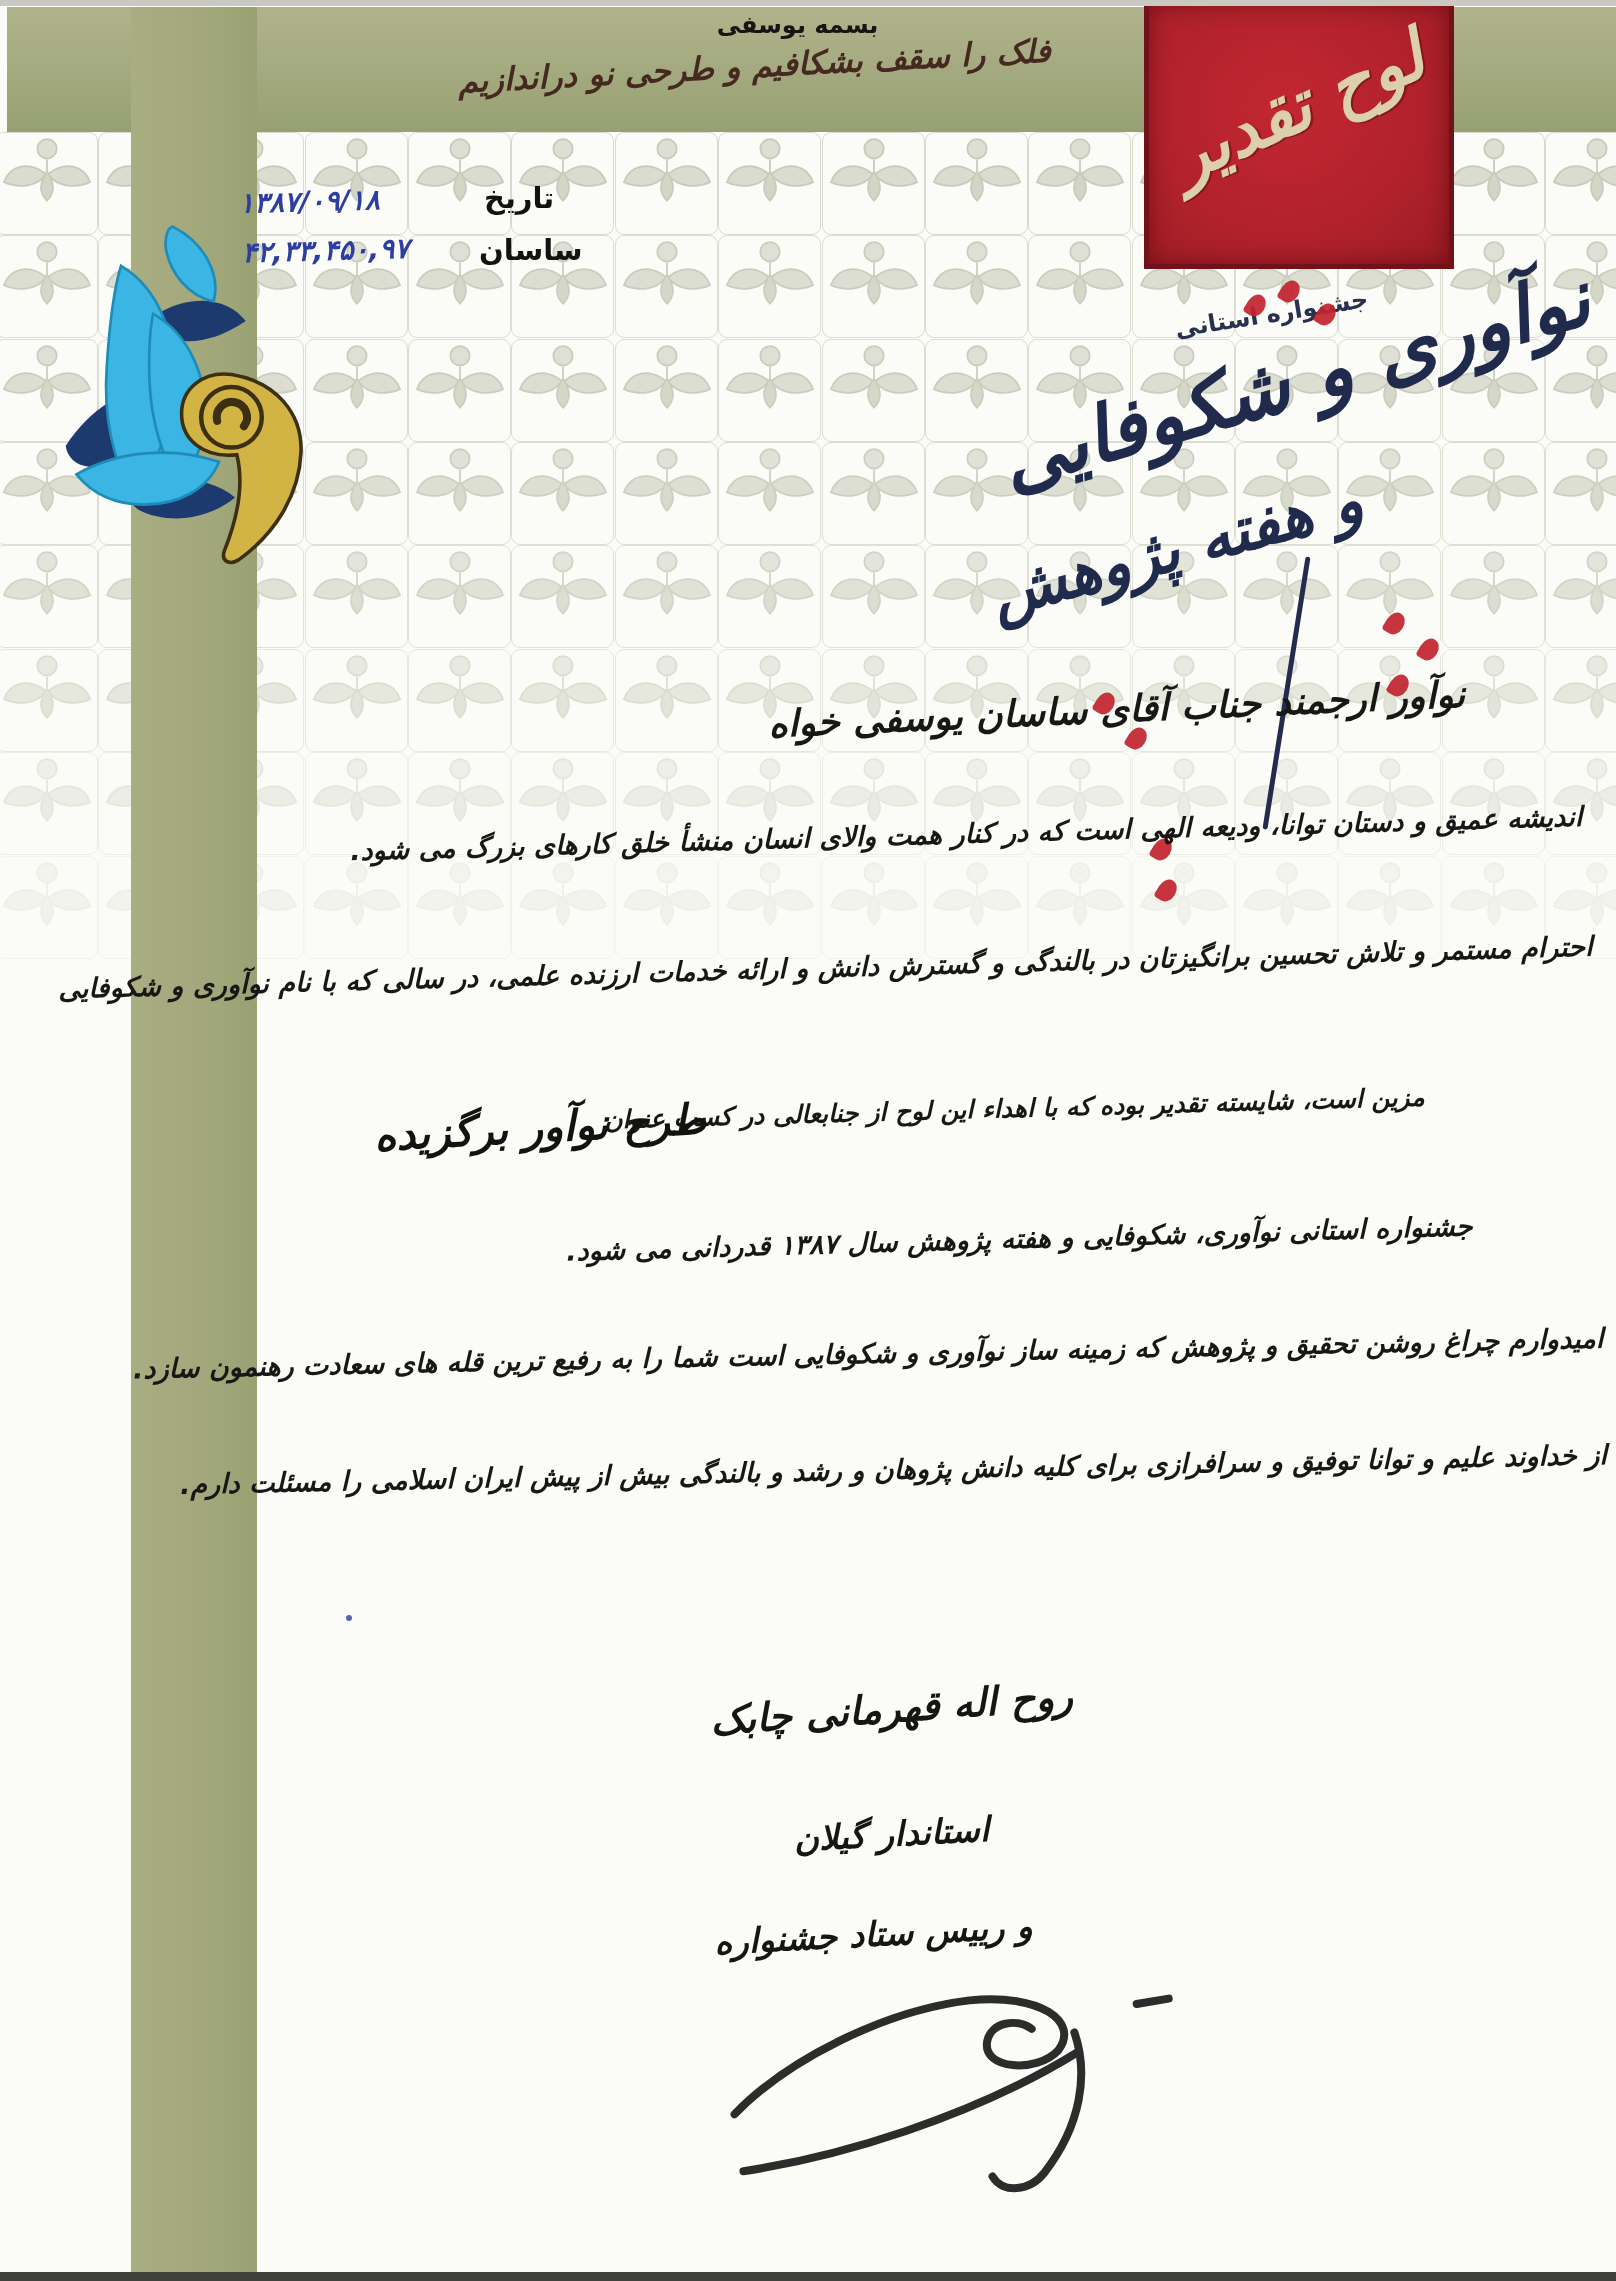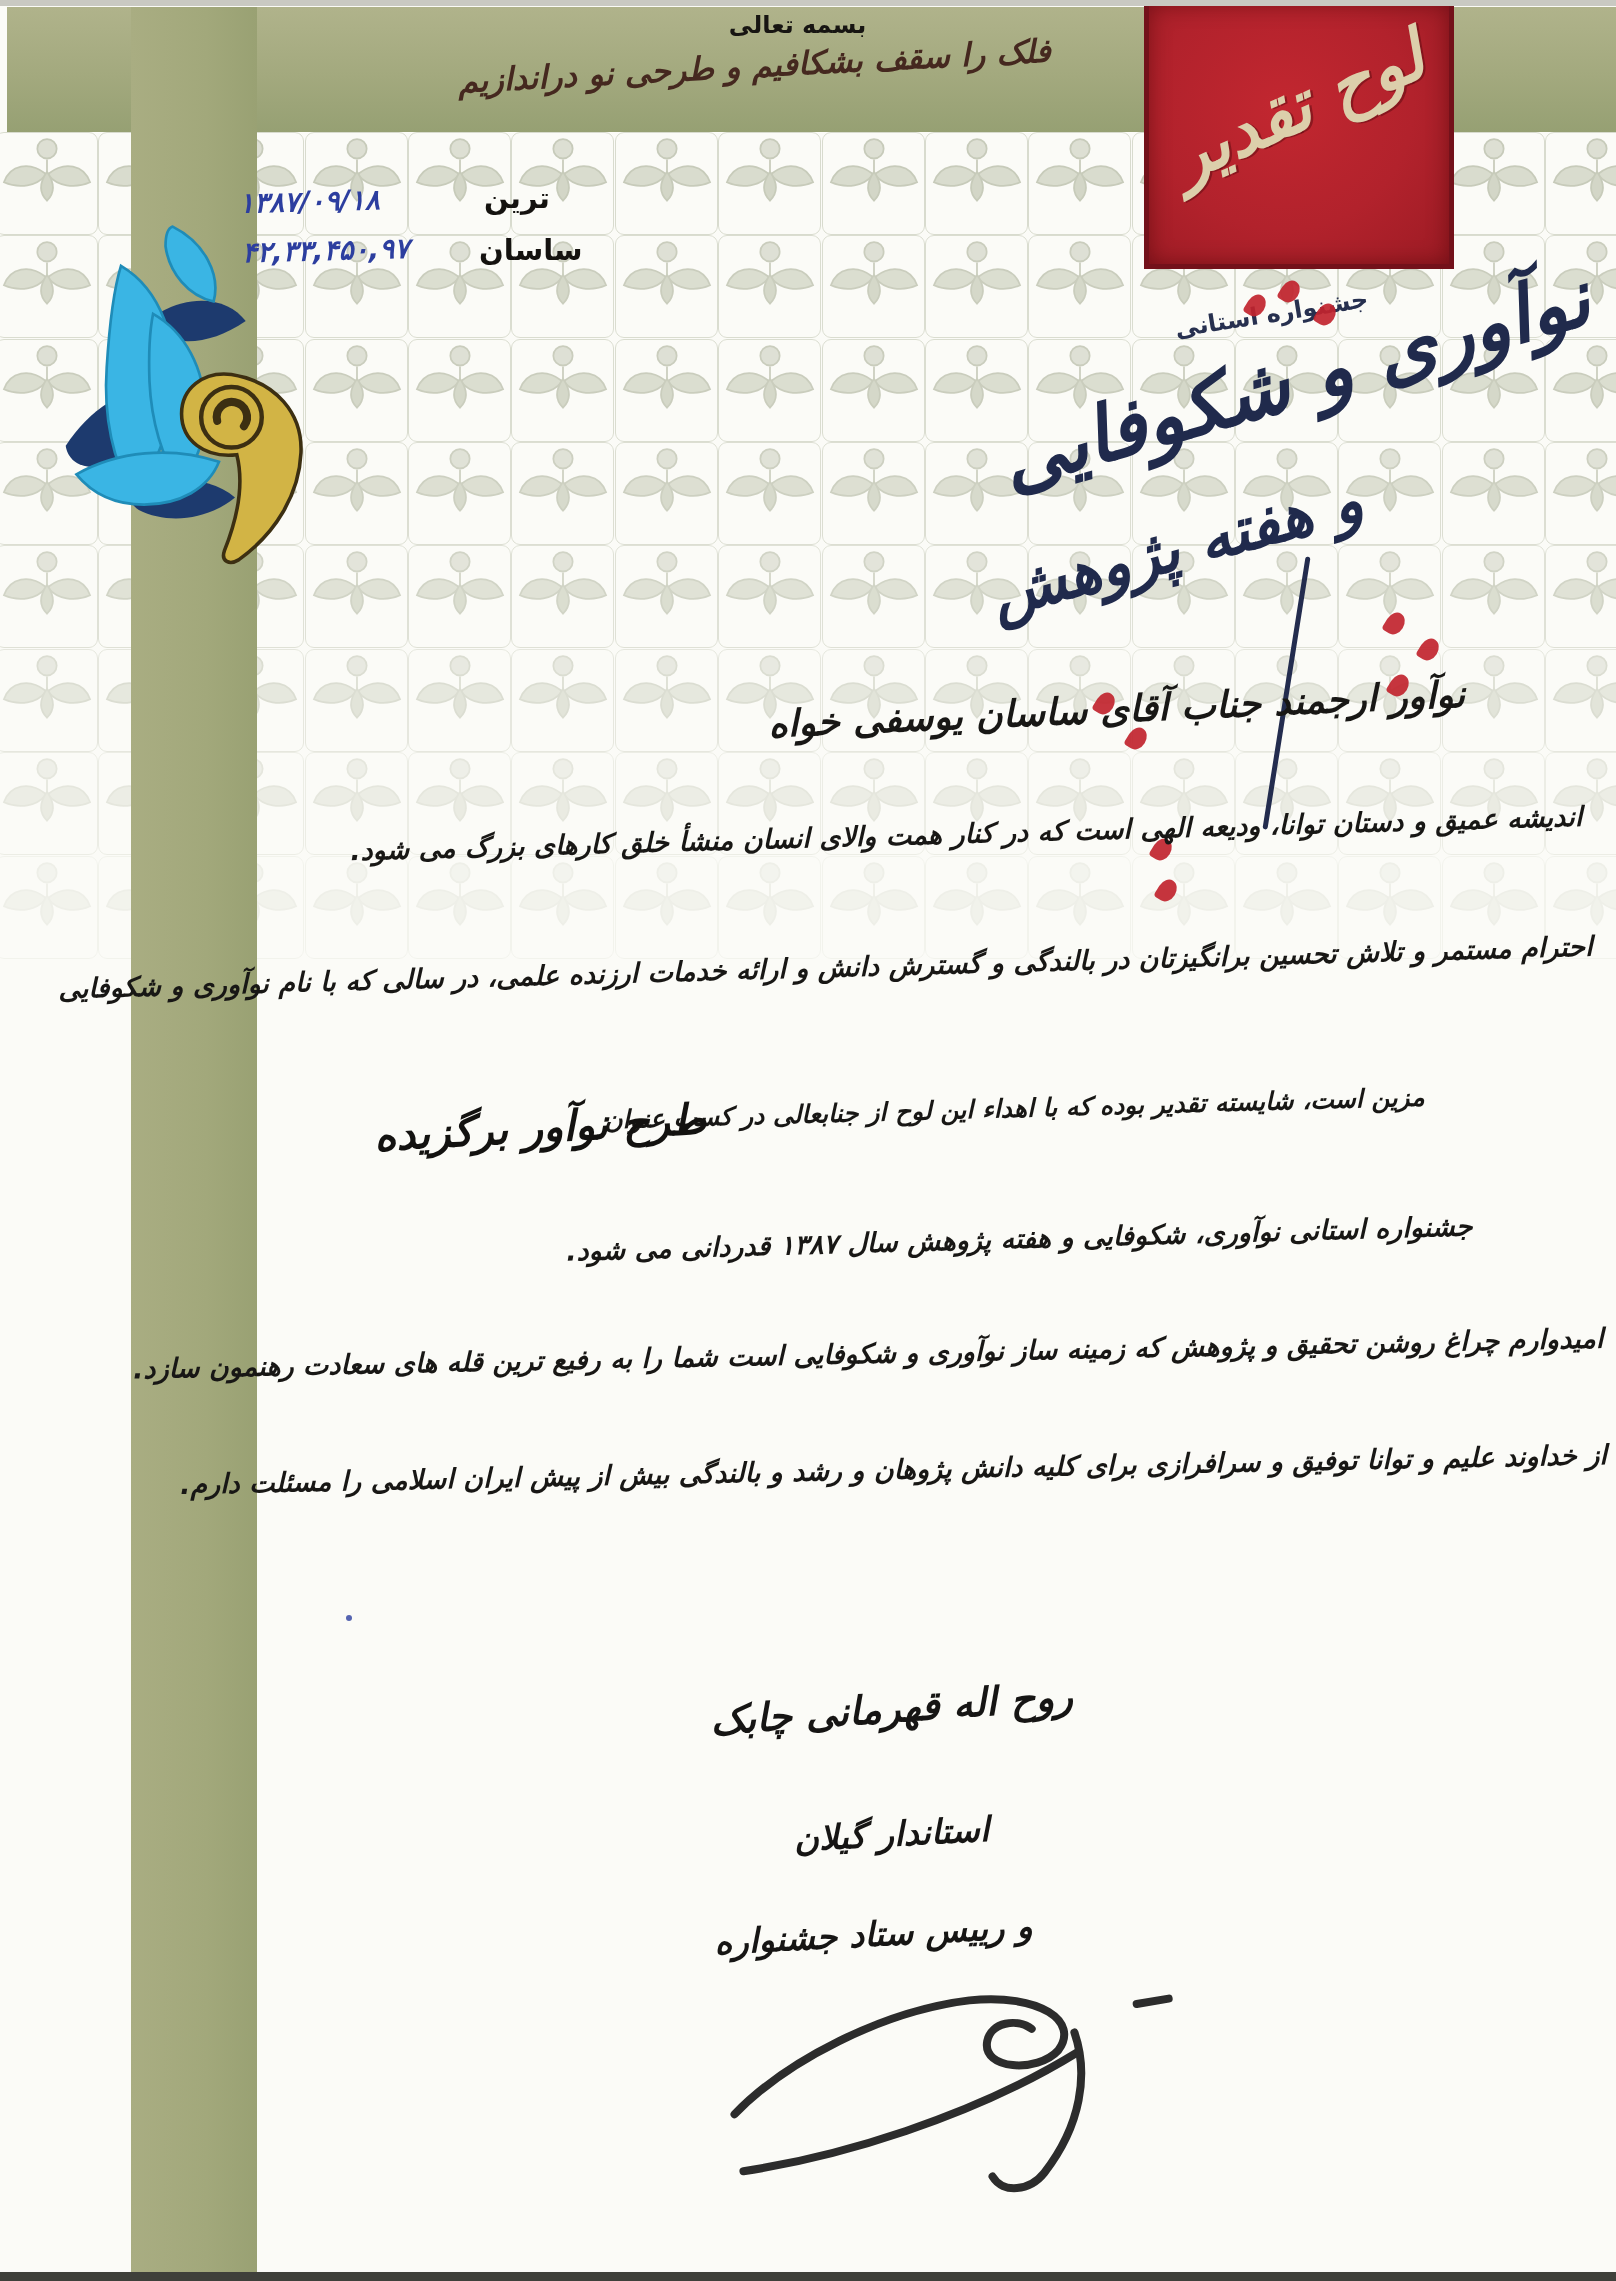--- a/index.html
+++ b/index.html
@@ -521,28 +521,28 @@
           <use href="#motif"></use>
         </svg></div>
       <div class="tile" style="left: 1545px; top: 724px; opacity: 0.22;"><svg viewBox="0 0 116 116" width="102" height="102">
           <use href="#motif"></use>
         </svg></div>
     </div>
 
   <div id="top-band" class="abs"></div>
   <div id="left-band" class="abs"></div>
 
-  <div id="bismillah" class="abs">بسمه تعالی</div>
+  <div id="bismillah" class="abs">بسمه یوسفی</div>
   <div id="slogan" class="abs">فلک را سقف بشکافیم و طرحی نو دراندازیم</div>
 
   <div id="red-banner" class="abs">
     <div id="banner-title">لوح تقدیر</div>
   </div>
 
-  <div id="date-label" class="abs meta-label">ترین</div>
+  <div id="date-label" class="abs meta-label">تاریخ</div>
   <div id="date-value" class="abs meta-value">۱۳۸۷/۰۹/۱۸</div>
   <div id="number-label" class="abs meta-label">ساسان</div>
   <div id="number-value" class="abs meta-value">۴۲,۳۳,۴۵۰,۹۷</div>
 
   <div id="flower-logo" class="abs">
     <svg viewBox="0 0 296 404" width="264" height="360">
 
       <g fill="#1d3a6e">
         <path d="M128,118 C168,96 206,104 224,128 C192,150 160,156 132,146 C120,140 118,126 128,118 Z"></path>
         <path d="M22,268 C52,222 96,198 134,204 C128,244 100,278 62,290 C40,296 24,284 22,268 Z"></path>

